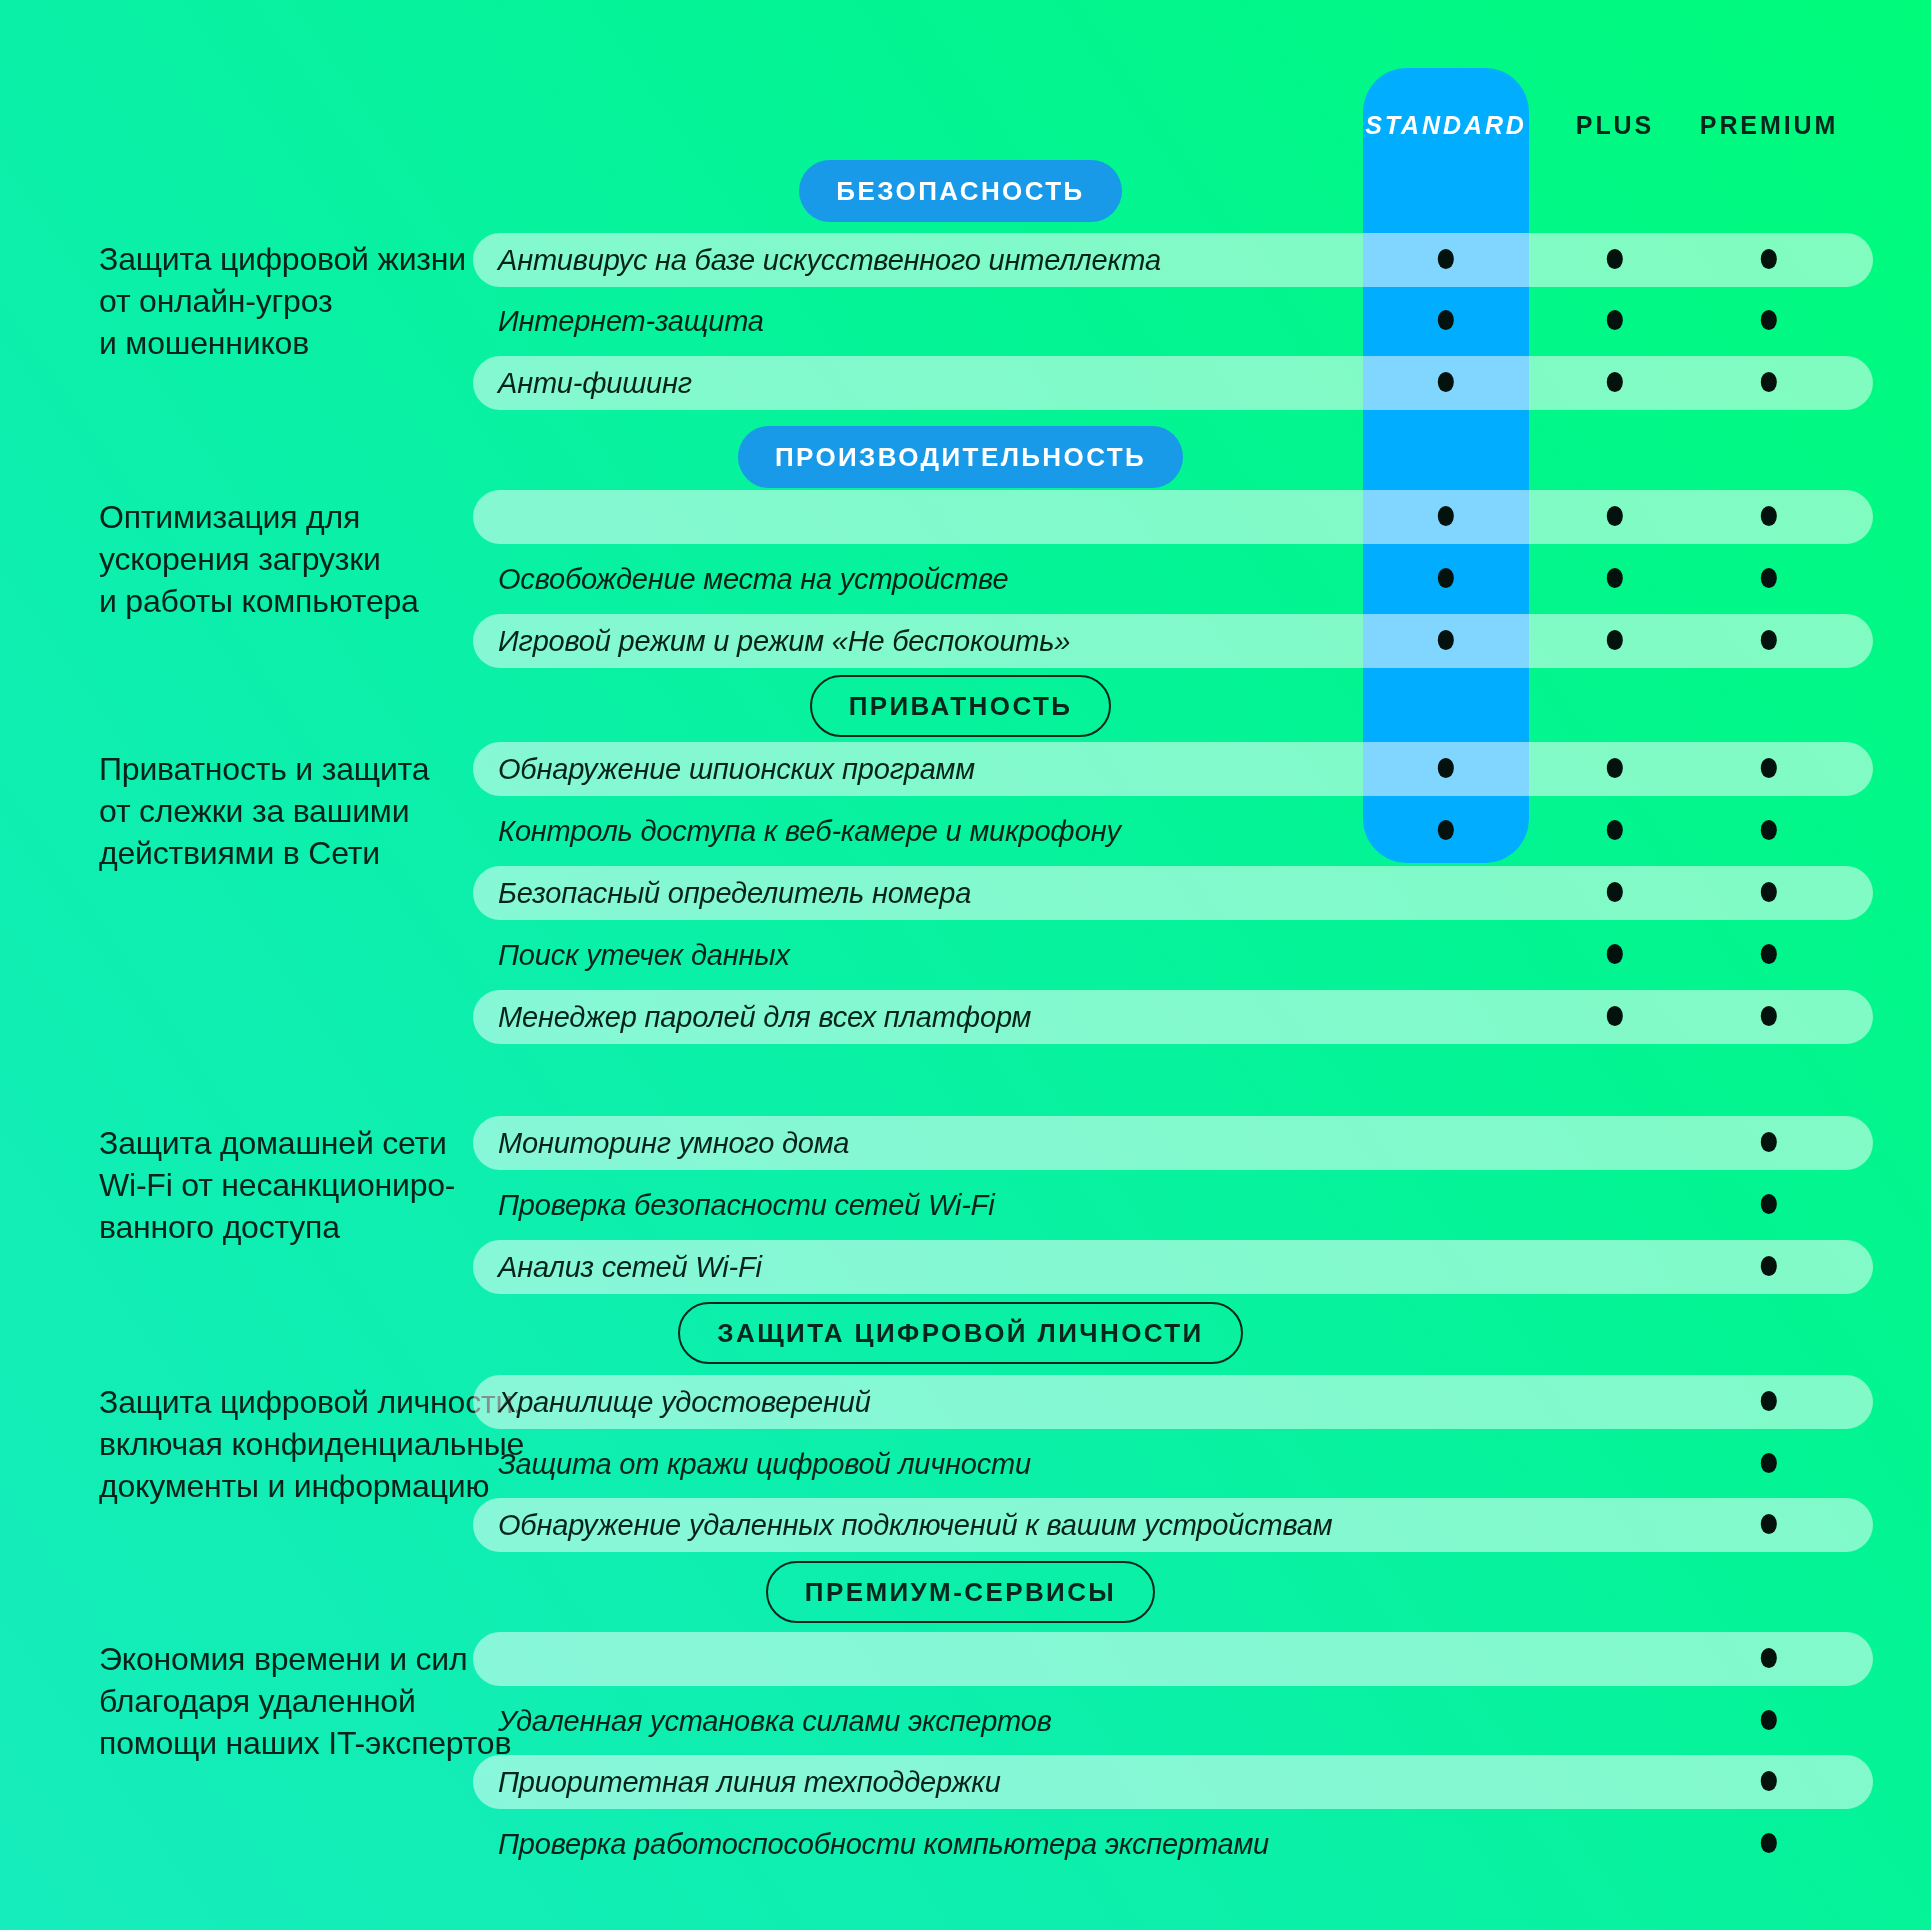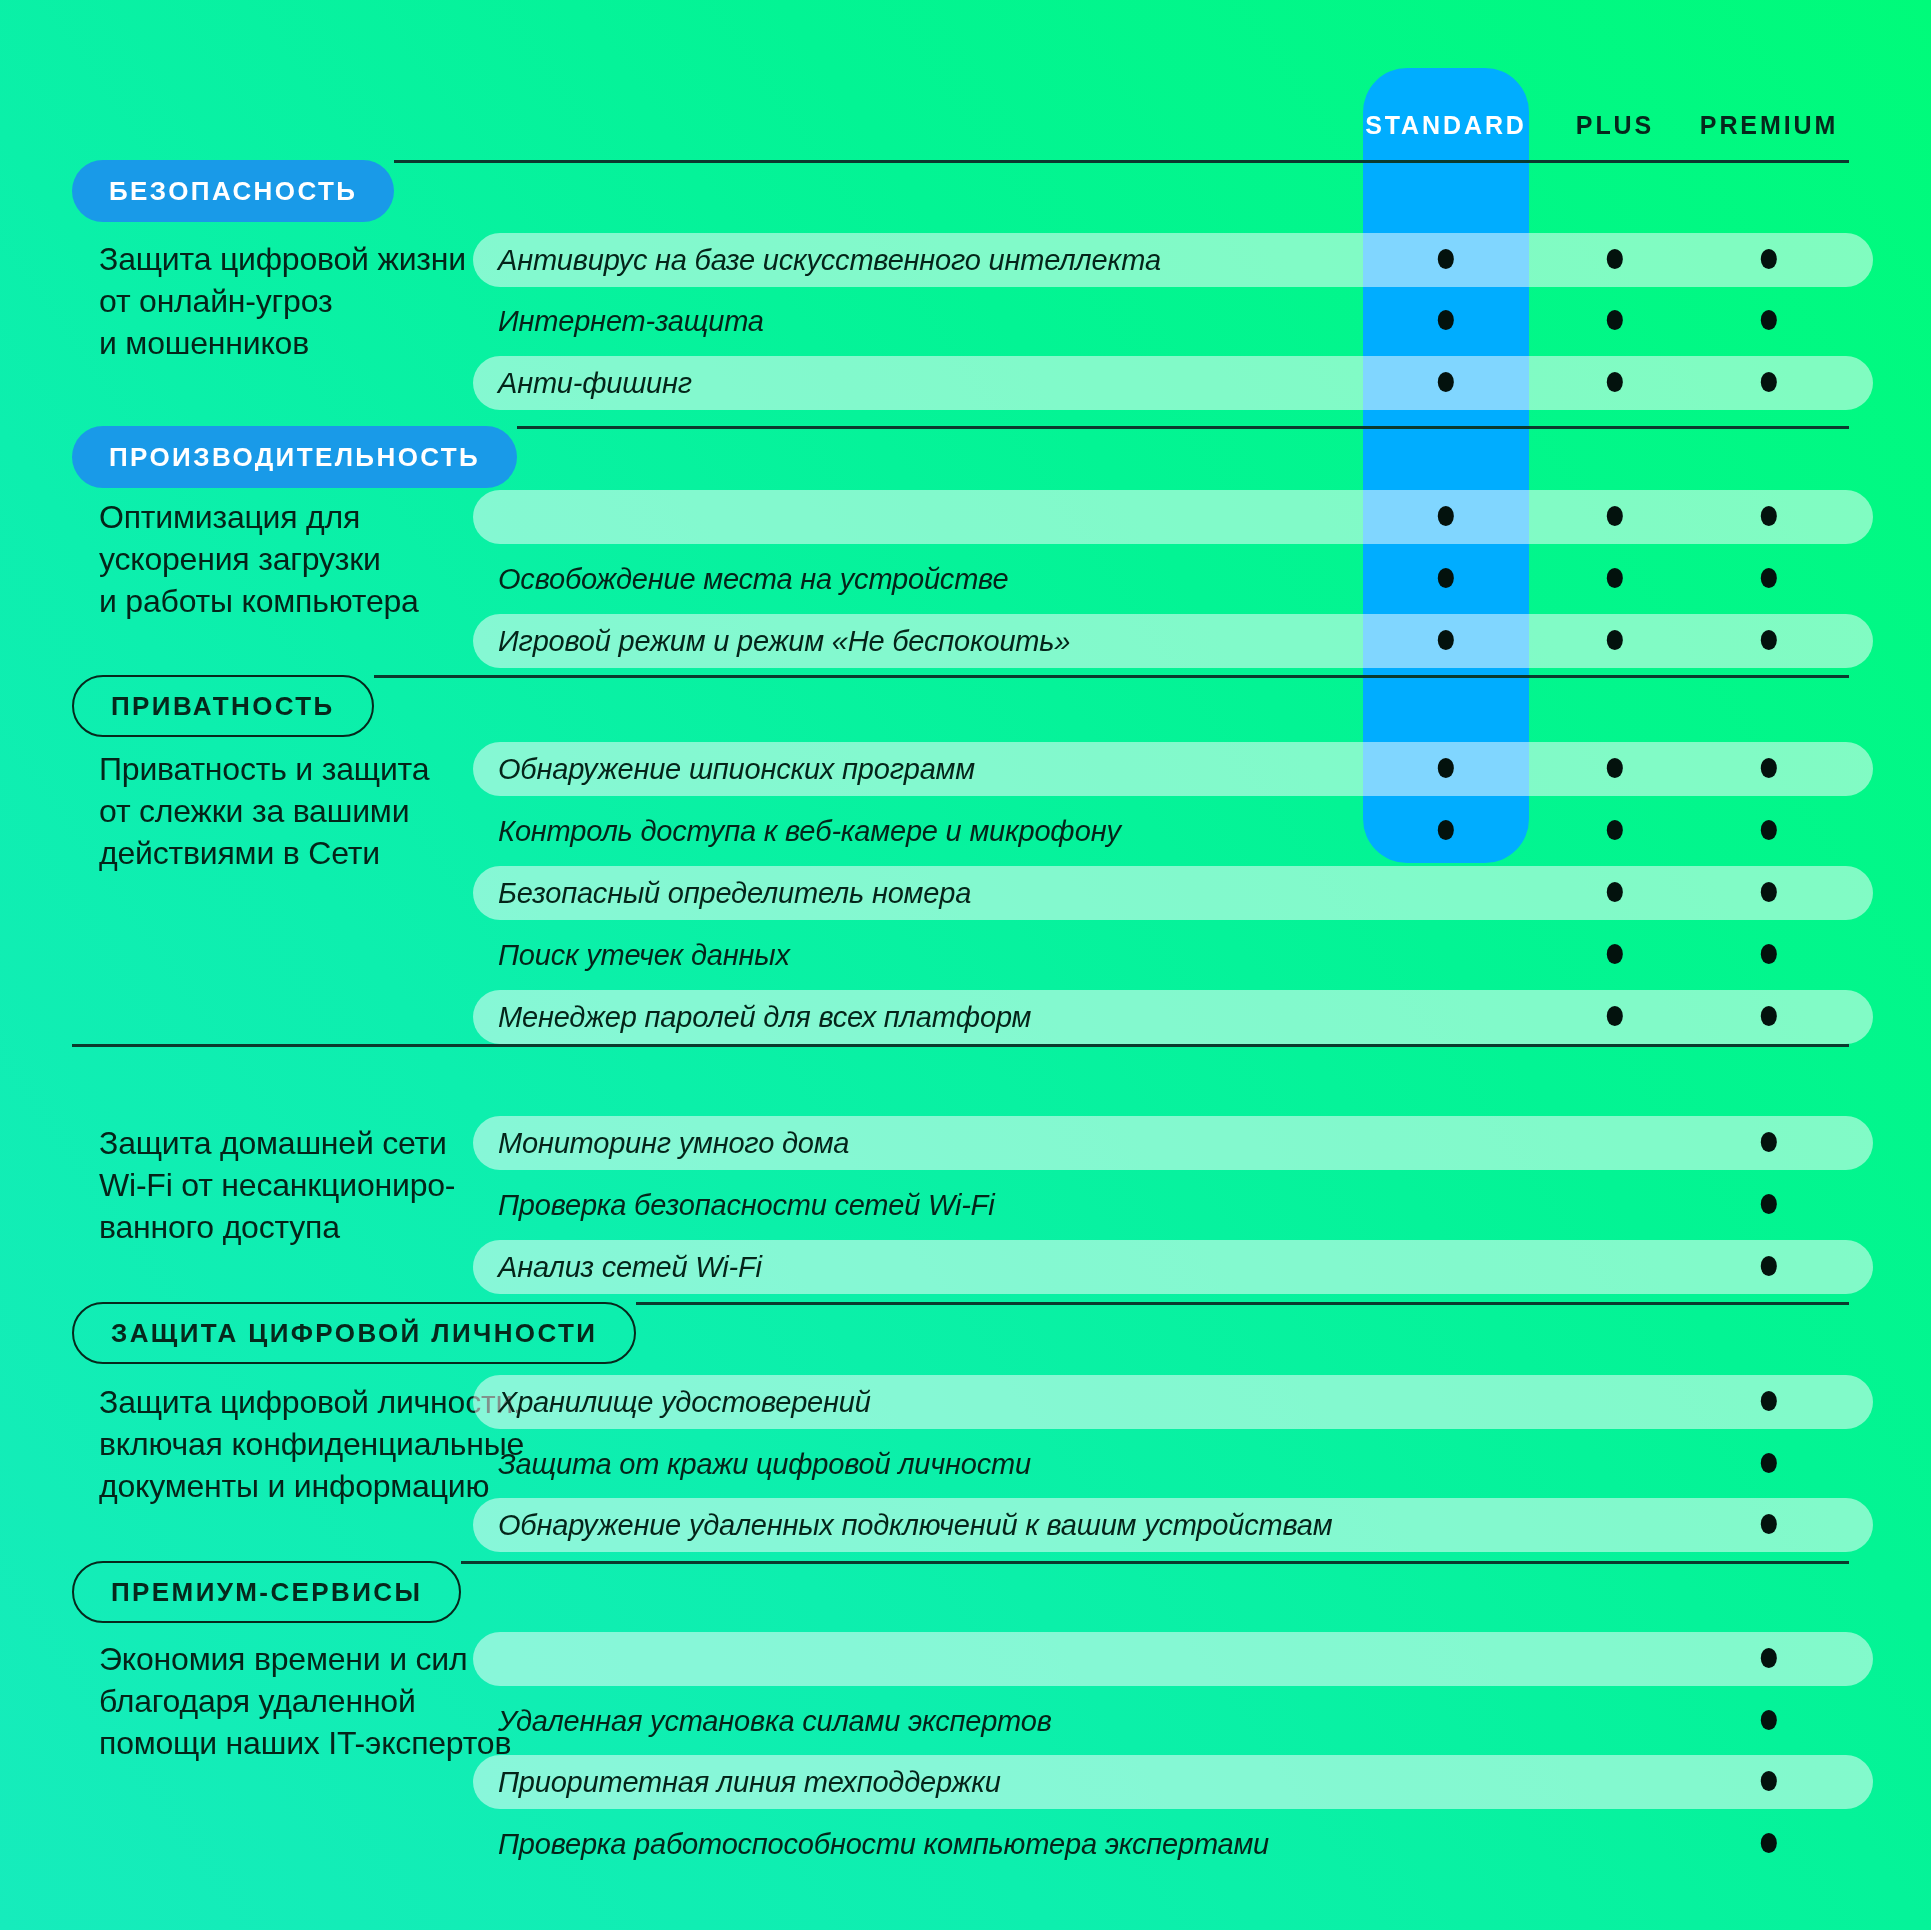--- a/index.html
+++ b/index.html
@@ -5,22 +5,22 @@
   html,body{margin:0;padding:0;background:#111;}
   .canvas{
     position:relative;width:1931px;height:1930px;overflow:hidden;
     background:linear-gradient(235deg,#00fb7a 0%,#03f494 35%,#0defae 68%,#16ecbc 100%);
     font-family:"Liberation Sans",sans-serif;color:#06281c;
   }
   .std-col{position:absolute;left:1363px;top:68px;width:166px;height:795px;
     background:#00adff;border-radius:44px;}
   .hdr{position:absolute;top:98px;height:54px;line-height:54px;transform:translateX(-50%);
     font-size:25px;font-weight:600;letter-spacing:2.9px;white-space:nowrap;color:#06281c;}
-  .hdr.on{color:#ffffff;}
-  .sec-head{position:absolute;left:72px;width:1777px;height:62px;display:flex;align-items:flex-start;}
+  .hdr.on{color:#ffffff;font-style:italic;}
+  .sec-head{position:absolute;left:72px;width:1777px;height:62px;display:flex;align-items:center;flex-direction:column;}
   .sec-pill{height:62px;border-radius:32px;padding:0 37px;font-size:26px;font-weight:600;
     letter-spacing:2.4px;white-space:nowrap;box-sizing:border-box;display:flex;align-items:center;}
   .sec-pill.filled{background:#199ae8;color:#ffffff;}
   .sec-pill.outline{border:2.9px solid #06281c;color:#06281c;}
   .sec-line{flex:1;height:2.9px;background:#0b3a2e;}
   .sec-desc{position:absolute;left:99px;font-size:32px;line-height:42px;
     white-space:pre-line;color:#042419;letter-spacing:-0.2px;}
   .row{position:absolute;left:473px;width:1400px;height:54px;border-radius:27px;}
   .row.striped{background:rgba(255,255,255,0.5);}
   .row-label{position:absolute;left:25px;top:0;line-height:55px;font-size:29px;

